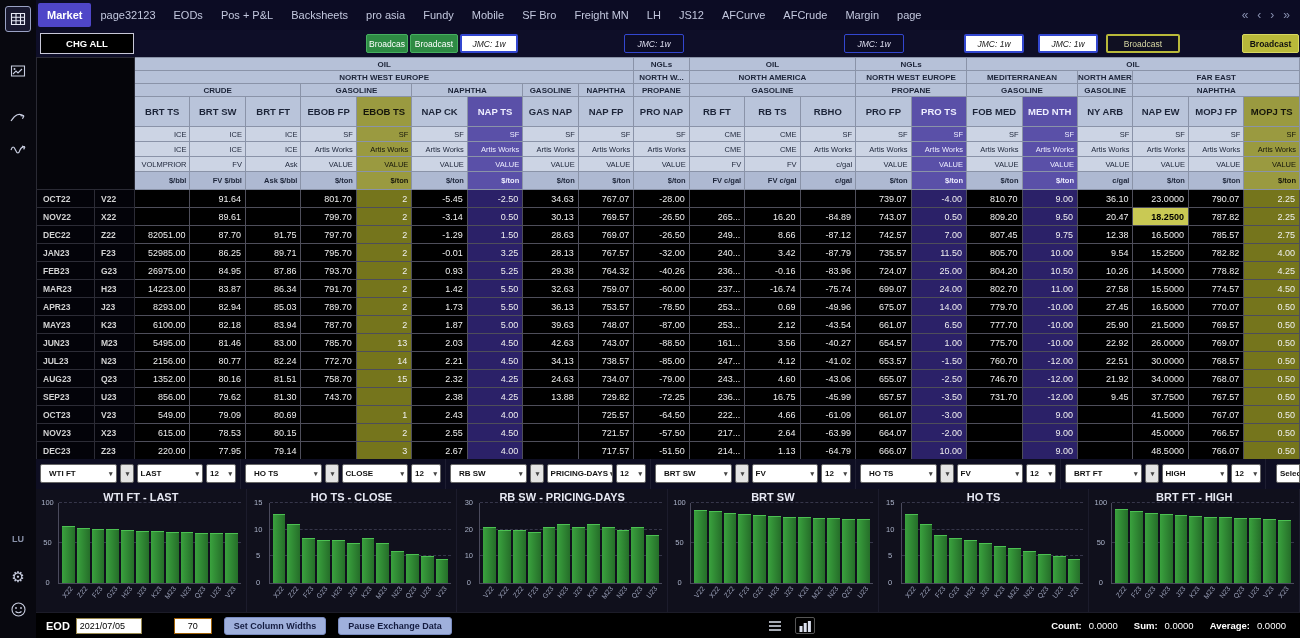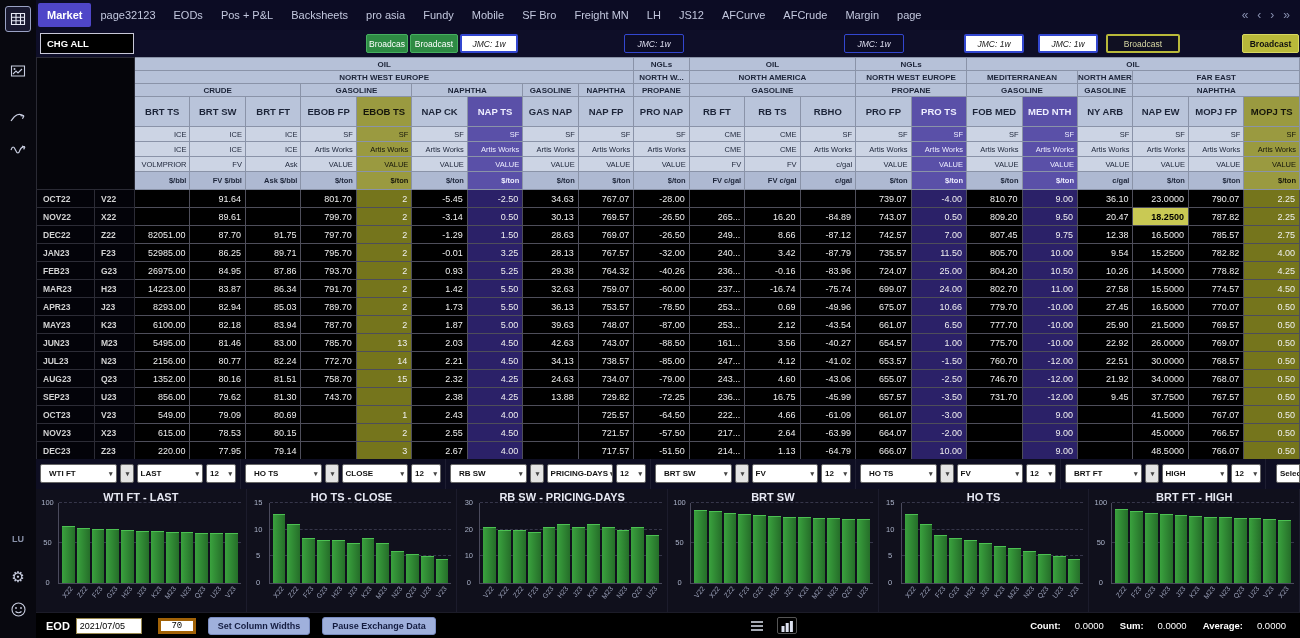--- a/index.html
+++ b/index.html
@@ -16,21 +16,21 @@
   
   .topnav { position:absolute; left:36px; top:0; right:0; height:30px; background:#0c0c24; display:flex; align-items:center; }
   .tabs { display:flex; align-items:center; height:100%; padding-left:2px; }
   .tab { color:#c3c8de; font-size:11px; padding:6px 9px; white-space:nowrap; cursor:pointer; }
   .tab.active { background:#4f46c8; color:#fff; font-weight:bold; border-radius:2px; }
   .nav-arrows { margin-left:auto; display:flex; gap:9px; color:#8890b0; font-size:12px; padding-right:10px; }
   .nav-arrows div { cursor:pointer; }
 
   
   .controls { position:absolute; left:36px; top:30px; right:0; height:27px; background:#0e0e28; }
-  .chg-all { position:absolute; left:4px; top:3px; width:94px; height:21px; background:#000; border:1px solid #c8c8d8; color:#fff; font-size:9.5px; font-weight:bold; text-align:left; padding:0 6px; font-family:"Liberation Sans",sans-serif; }
+  .chg-all { position:absolute; left:4px; top:3px; width:94px; height:21px; background:#000; border:1px solid #c8c8d8; color:#fff; font-size:9.5px; font-weight:bold; text-align:center; padding:0 6px; font-family:"Liberation Sans",sans-serif; }
   .cbtn { position:absolute; top:4px; height:19px; font-size:8.5px; border-radius:2px; font-family:"Liberation Sans",sans-serif; overflow:hidden; white-space:nowrap; }
   .cbtn.green   { background:#2e8b44; color:#fff; border:1px solid #46b060; }
   .cbtn.white   { background:#fff; color:#222; font-style:italic; border:2px solid #3347d0; }
   .cbtn.dark    { background:#0d0d26; color:#dde; font-style:italic; border:1px solid #3347d0; }
   .cbtn.outline { background:#101022; color:#d8d8a4; border:2px solid #b9b93a; }
   .cbtn.yellow  { background:#b9b93a; color:#101010; font-weight:bold; border:1px solid #d8d860; }
 
   
   .grid-wrap { position:absolute; left:36px; top:57px; width:1264px; height:402px; background:#000; overflow:hidden; }
   .grid { border-collapse:collapse; table-layout:fixed; width:1264px; }
@@ -70,28 +70,28 @@
   .bars { position:absolute; inset:0; display:flex; align-items:flex-end; gap:2px; padding:0 3px; }
   .bar { flex:1; background:linear-gradient(90deg,#3aa23e,#256e29); border-top:1px solid #4cc052; }
   .xlabels { position:absolute; top:100%; left:0; right:0; height:27px; display:flex; gap:2px; padding:0 3px; }
   .xlab { flex:1; position:relative; }
   .xlab span { position:absolute; right:50%; top:2px; transform:rotate(-52deg); transform-origin:100% 0; font-size:7px; color:#9aa0b8; white-space:nowrap; }
 
   
   .footer { position:absolute; left:36px; top:612px; right:0; height:26px; background:#000; border-top:1px solid #1c1c28; display:flex; align-items:center; padding:0 10px; }
   .eod { color:#fff; font-size:11px; font-weight:bold; margin-right:6px; }
   .eod-date { width:66px; height:16px; background:#fff; color:#000; font-size:9px; border:1px solid #9a8a50; padding:0 3px; font-family:"Liberation Sans",sans-serif; }
-  .num-input { width:38px; height:16px; background:#fff; color:#000; font-size:9px; text-align:center; border:3px solid #a16207; margin-left:16px; font-family:Liberation Mono, monospace; }
+  .num-input { width:38px; height:16px; background:#fff; color:#000; font-size:9px; text-align:center; border:1px solid #a16207; margin-left:32px; font-family:Liberation Sans, sans-serif; }
   .footer-btn { background:#9fb0dc; color:#141c40; font-size:9px; font-weight:bold; border:1px solid #7a8cc0; border-radius:3px; padding:3px 9px; margin-left:12px; cursor:pointer; font-family:"Liberation Sans",sans-serif; }
   .f-spacer { flex:1.15; } .f-spacer2 { flex:0.8; }
   .f-icon { width:20px; height:17px; display:flex; align-items:center; justify-content:center; margin:0 5px; cursor:pointer; }
   .f-icon.boxed { border:1px solid #555; border-radius:2px; }
   .stats { color:#fff; font-size:9.5px; display:flex; align-items:center; padding-right:4px; }
   .s-label { font-weight:bold; margin-left:16px; }
-  .s-val { margin-left:14px; }
+  .s-val { margin-left:7px; }
 </style>
 </head>
 <body>
 
 <div class="root">
 
   <div class="sidebar">
     <div class="side-icon active" style="top:6px">
       <svg width="16" height="16" viewBox="0 0 16 16">
           <path d="M1.5 2.5h13v11h-13zM1.5 6.2h13M1.5 9.8h13M6 2.5v11M10.5 2.5v11" stroke="#e6e9f4" stroke-width="1.1" fill="none"></path>
@@ -505,21 +505,21 @@
             <td class="olive">2</td>
             <td class="">1.73</td>
             <td class="purple">5.50</td>
             <td class="">36.13</td>
             <td class="">753.57</td>
             <td class="">-78.50</td>
             <td class="">253...</td>
             <td class="">0.69</td>
             <td class="">-49.96</td>
             <td class="">675.07</td>
-            <td class="purple">10.66</td>
+            <td class="purple">14.00</td>
             <td class="">779.70</td>
             <td class="purple">-10.00</td>
             <td class="">27.45</td>
             <td class="">16.5000</td>
             <td class="">770.07</td>
             <td class="olive">0.50</td>
           </tr>
           <tr>
             <td class="mon">MAY23</td>
             <td class="mon code">K23</td>

